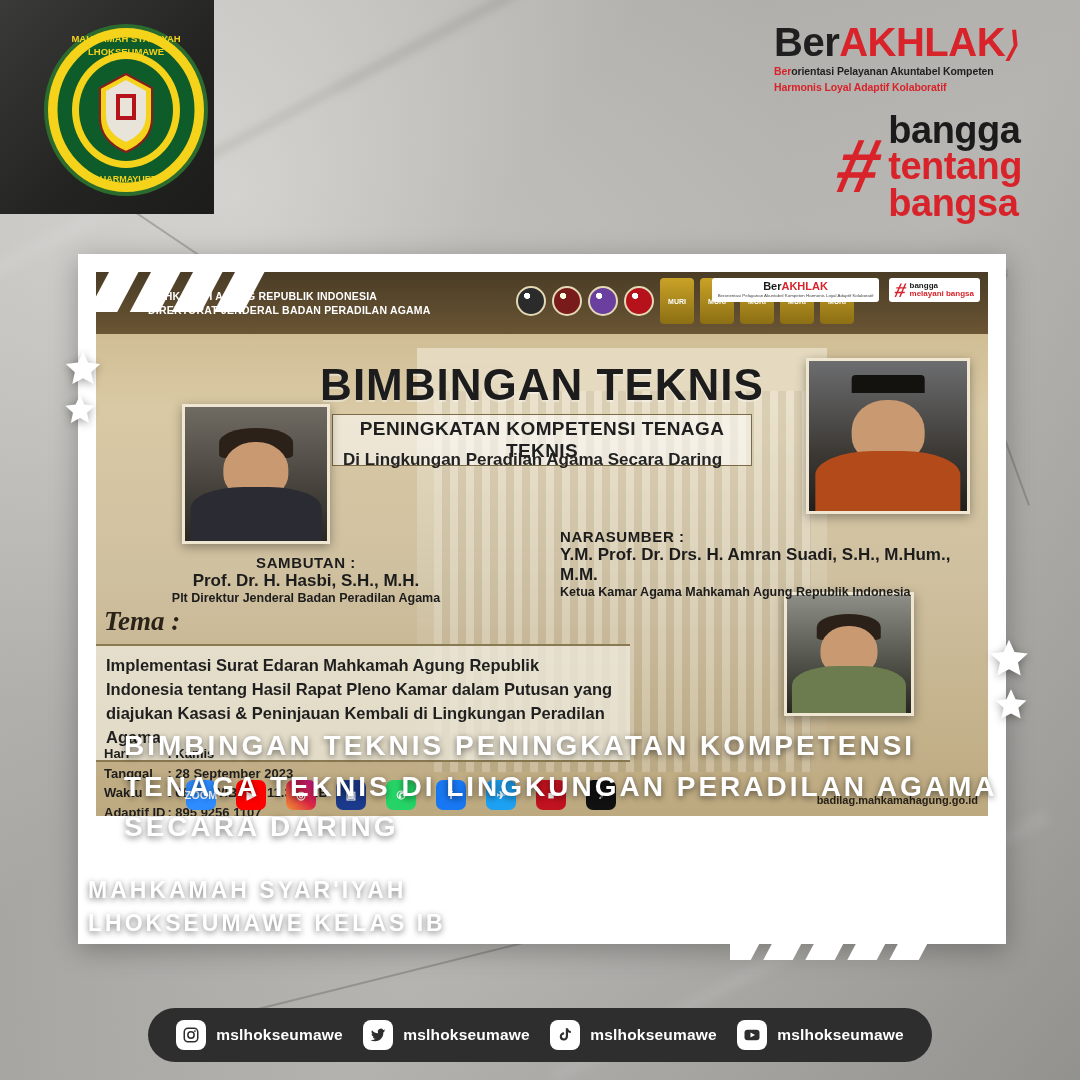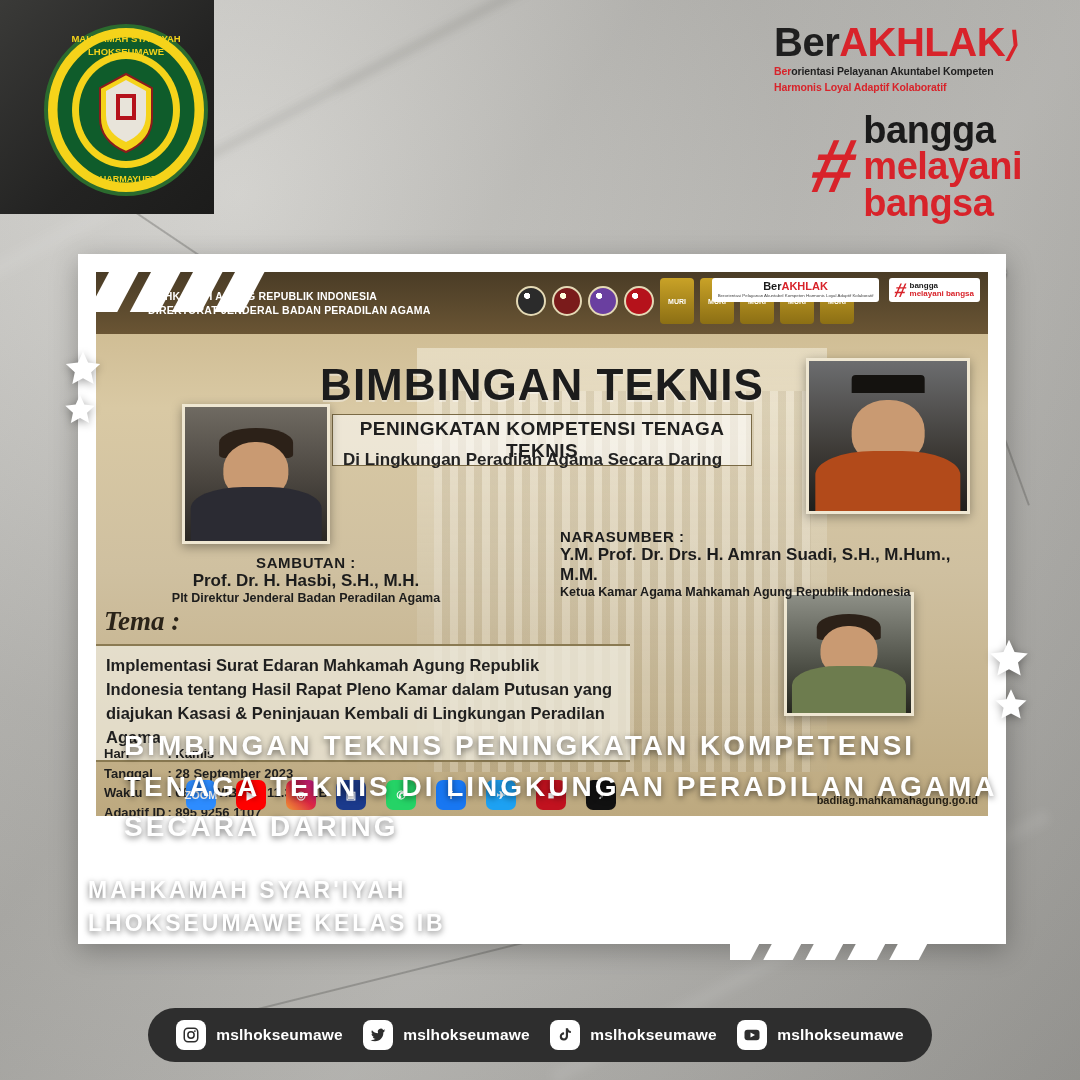--- a/index.html
+++ b/index.html
@@ -288,21 +288,21 @@
     </div>
     <div class="brand-sub2">
       <span class="a">Harmonis Loyal Adaptif Kolaboratif</span>
     </div>
   </div>
 
   <div class="bangga">
     <div class="hashmark">#</div>
     <div class="bangga-text">
       <div class="l1">bangga</div>
-      <div class="l2">melayani</div>
+      <div class="l2">tentang</div>
       <div class="l3">bangsa</div>
     </div>
   </div>
 
   <div class="site-top">MS-LHOKSEUMAWE.GO.ID</div>
 
   <div class="card">
     <div class="flyer">
       <div class="flyer-bg-building"></div>
 

